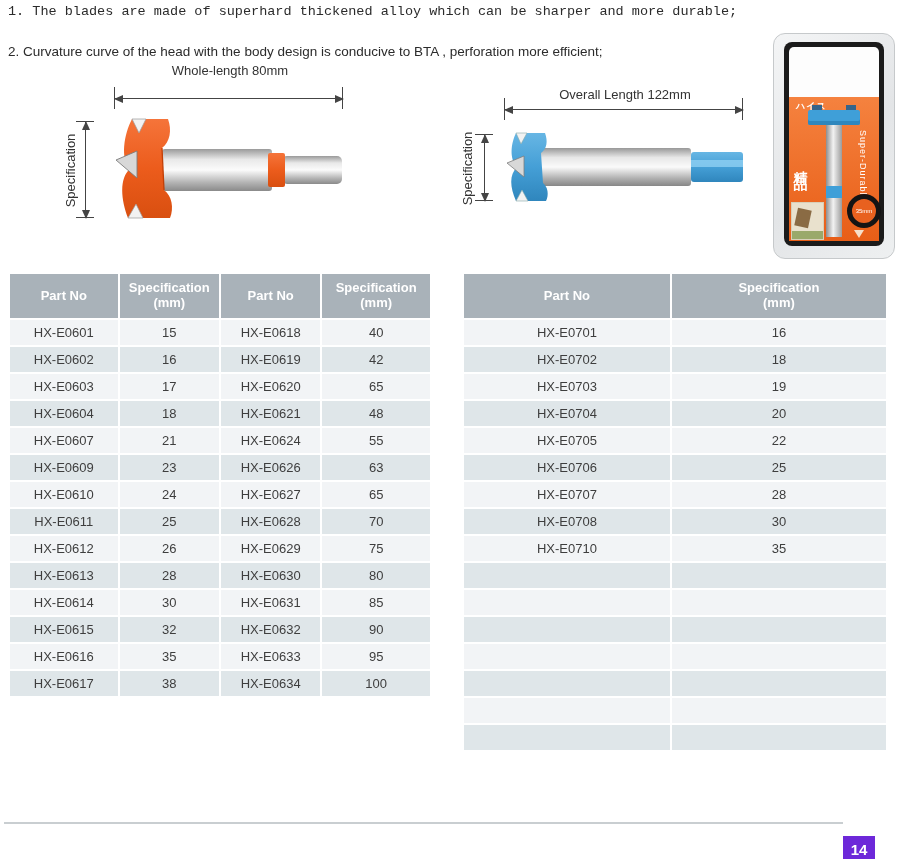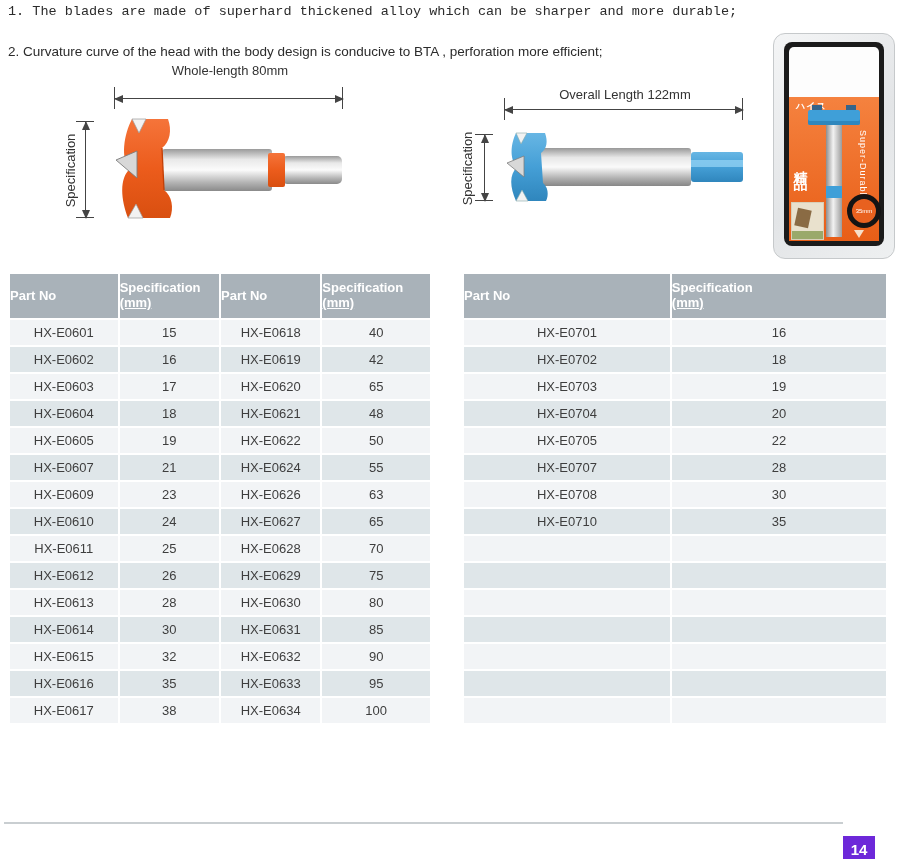--- a/index.html
+++ b/index.html
@@ -49,33 +49,33 @@
   .pk-photo b{position:absolute;left:0;bottom:0;width:100%;height:8px;background:#9aa96a;display:block;}
   .pk-badge{position:absolute;left:73px;top:160px;width:24px;height:24px;border-radius:50%;
             border:5px solid #141414;background:#e8611f;text-align:center;}
   .pk-badge span{font-size:6px;color:#fff;line-height:24px;display:block;}
   .pk-tag{position:absolute;left:80px;top:196px;width:0;height:0;
           border-left:5px solid transparent;border-right:5px solid transparent;border-top:8px solid #f6dfc9;}
 
   
   table.spec-table{position:absolute;border-collapse:separate;border-spacing:2px;table-layout:fixed;background:#fff;}
   table.spec-table th{background:#a9b2b9;color:#fff;font-weight:bold;font-size:13px;height:44px;
-                      text-align:left;vertical-align:middle;line-height:1.15;padding:0;}
+                      text-align:center;vertical-align:middle;line-height:1.15;padding:0;}
   table.spec-table td{font-size:13px;color:#3e3e3e;text-align:center;height:25px;padding:0;}
   table.spec-table tbody tr:nth-child(odd) td{background:#f2f4f6;}
   table.spec-table tbody tr:nth-child(even) td{background:#dfe6e9;}
   #left-table{left:8px;top:272px;width:424px;}
   #right-table{left:462px;top:272px;width:426px;}
   #left-table th:nth-child(1),#left-table td:nth-child(1){width:26%;}
   #left-table th:nth-child(2),#left-table td:nth-child(2){width:24%;}
   #left-table th:nth-child(3),#left-table td:nth-child(3){width:24%;}
   #left-table th:nth-child(4),#left-table td:nth-child(4){width:26%;}
   #right-table th:nth-child(1),#right-table td:nth-child(1){width:49%;}
   #right-table th:nth-child(2),#right-table td:nth-child(2){width:51%;}
-  .h-sub{font-weight:bold;text-decoration:underline;}
+  .h-sub{font-weight:bold;}
 
   
   .footer-rule{position:absolute;left:4px;top:822px;width:839px;height:2px;background:#c9ced1;}
   .page-badge{position:absolute;left:843px;top:824px;width:32px;height:28px;background:#6d28d9;
               color:#fff;font-size:15px;font-weight:bold;text-align:center;line-height:28px;margin-top:12px;}
 </style>
 </head>
 <body>
 
 <div class="page">
@@ -222,26 +222,20 @@
           <td>HX-E0620</td>
           <td>65</td>
         </tr>
         <tr>
           <td>HX-E0604</td>
           <td>18</td>
           <td>HX-E0621</td>
           <td>48</td>
         </tr>
         <tr>
-          <td>HX-E0605</td>
-          <td>19</td>
-          <td>HX-E0622</td>
-          <td>50</td>
-        </tr>
-        <tr>
           <td>HX-E0607</td>
           <td>21</td>
           <td>HX-E0624</td>
           <td>55</td>
         </tr>
         <tr>
           <td>HX-E0609</td>
           <td>23</td>
           <td>HX-E0626</td>
           <td>63</td>
@@ -324,20 +318,24 @@
         </tr>
         <tr>
           <td>HX-E0704</td>
           <td>20</td>
         </tr>
         <tr>
           <td>HX-E0705</td>
           <td>22</td>
         </tr>
         <tr>
+          <td>HX-E0706</td>
+          <td>25</td>
+        </tr>
+        <tr>
           <td>HX-E0707</td>
           <td>28</td>
         </tr>
         <tr>
           <td>HX-E0708</td>
           <td>30</td>
         </tr>
         <tr>
           <td>HX-E0710</td>
           <td>35</td>

